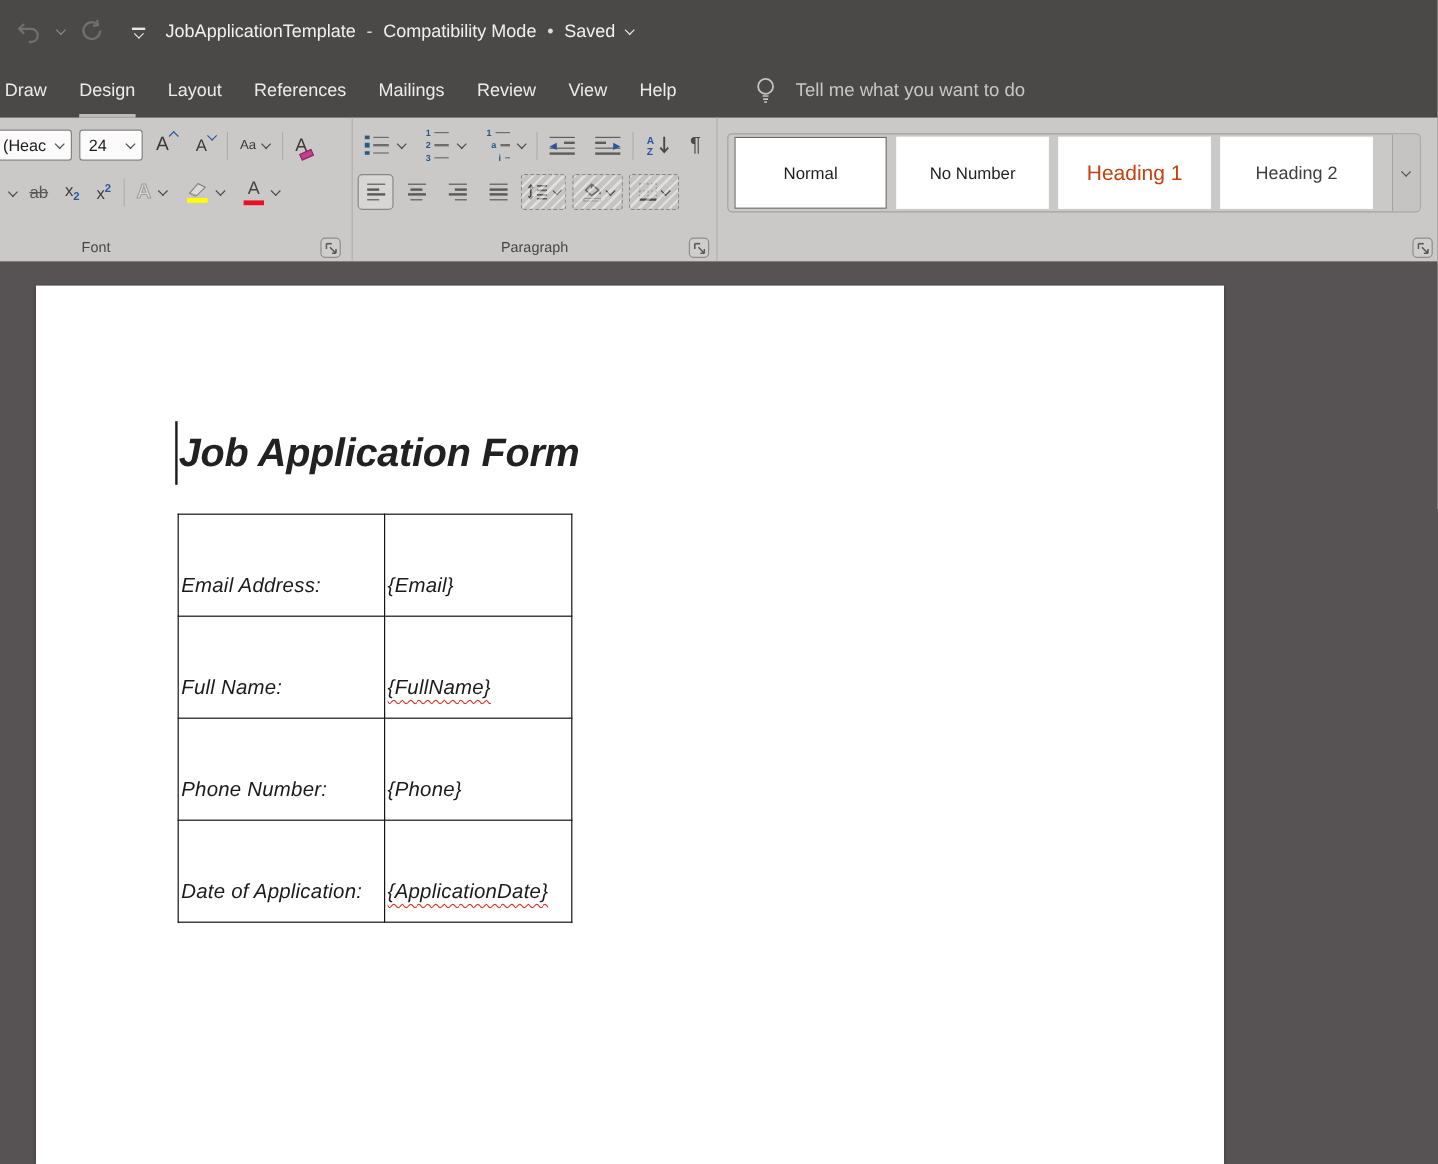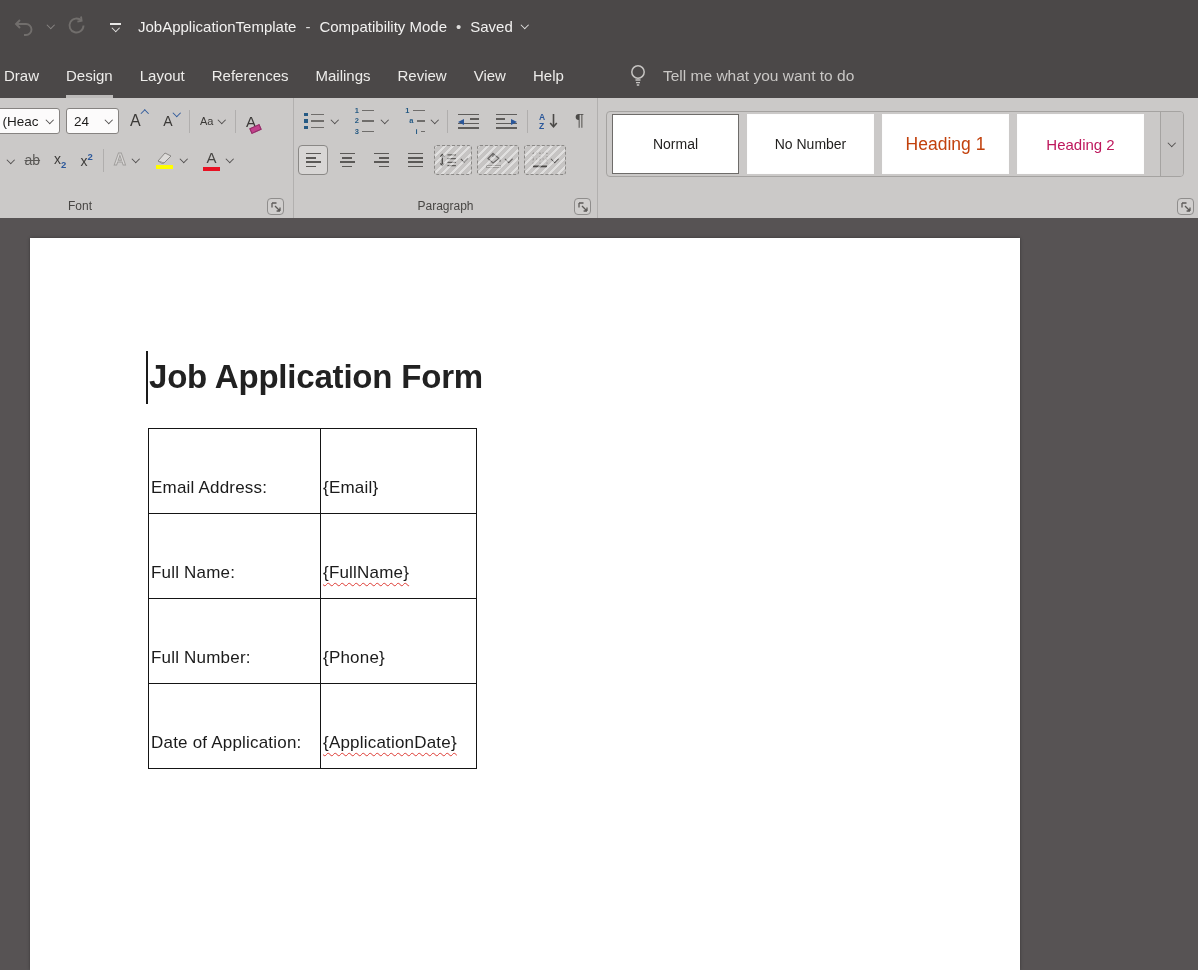--- a/index.html
+++ b/index.html
@@ -91,25 +91,25 @@
                   background:repeating-linear-gradient(135deg, rgba(255,255,255,.45) 0 2px, rgba(0,0,0,0) 2px 6px); pointer-events:none; }
   .shadebar { width:15px; height:3.5px; background:#d7d5d4; border:0.5px solid #9a9896; }
 
   
   .gallery { position:absolute; left:8px; top:13px; width:578px; height:66px; border:1px solid #a5a3a1; border-radius:4px;
              display:flex; align-items:center; padding-left:5px; gap:8px; }
   .card { width:127px; height:60px; background:#ffffff; display:flex; align-items:center; justify-content:center; border:1px solid #fdfdfd; }
   .card.sel { border:1px solid #6e6c6a; }
   .card .lb { font-size:14px; color:#201f1e; }
   .card .lb.h1 { font-size:17.5px; color:#c2410c; }
-  .card .lb.h2 { font-size:15px;  color:#be185d; }
+  .card .lb.h2 { font-size:15px;  color:#404040; }
   .strip { margin-left:auto; width:23px; height:64px; border-left:1px solid #a5a3a1; display:flex; align-items:center; justify-content:center; background:#c6c4c3; border-radius:0 3px 3px 0; }
 
   
-  .canvas { position:absolute; left:0; top:218px; width:1198px; height:752px; background:#575354; }
+  .canvas { position:absolute; left:0; top:218px; width:1198px; height:752px; background:#575354;font-style:italic; }
   .page { position:absolute; left:30px; top:20px; width:990px; height:732px; background:#ffffff; box-shadow:0 0 3px rgba(0,0,0,.35); }
   h1.doc-h { position:relative; margin:118px 0 0 119px; font-size:33px; font-weight:bold; color:#212121; letter-spacing:-0.2px; line-height:1.25; }
   .caret { position:absolute; left:-3px; top:-5px; width:1.5px; height:53px; background:#1a1a1a; }
   table.form { border-collapse:collapse; margin:31px 0 0 118px; }
   table.form td { border:1px solid #151515; vertical-align:bottom; font-size:17px; color:#1b1b1b; padding:0 0 15px 2px; letter-spacing:0.2px; }
   table.form tr { height:85px; }
   td.c1 { width:172px; } td.c2 { width:156px; }
   .squiggle { text-decoration:underline; text-decoration-style:wavy; text-decoration-color:#dd3a33; text-decoration-thickness:1px; text-underline-offset:4px; }
 </style>
 </head>
@@ -430,21 +430,21 @@
         <tbody>
             <tr>
           <td class="c1"><span>Email Address:</span></td>
           <td class="c2"><span>{Email}</span></td>
         </tr>
         <tr>
           <td class="c1"><span>Full Name:</span></td>
           <td class="c2"><span class="squiggle">{FullName}</span></td>
         </tr>
         <tr>
-          <td class="c1"><span>Full Number:</span></td>
+          <td class="c1"><span>Phone Number:</span></td>
           <td class="c2"><span>{Phone}</span></td>
         </tr>
         <tr>
           <td class="c1"><span>Date of Application:</span></td>
           <td class="c2"><span class="squiggle">{ApplicationDate}</span></td>
         </tr>
       </tbody>
         </table>
     </div>
   </div>

